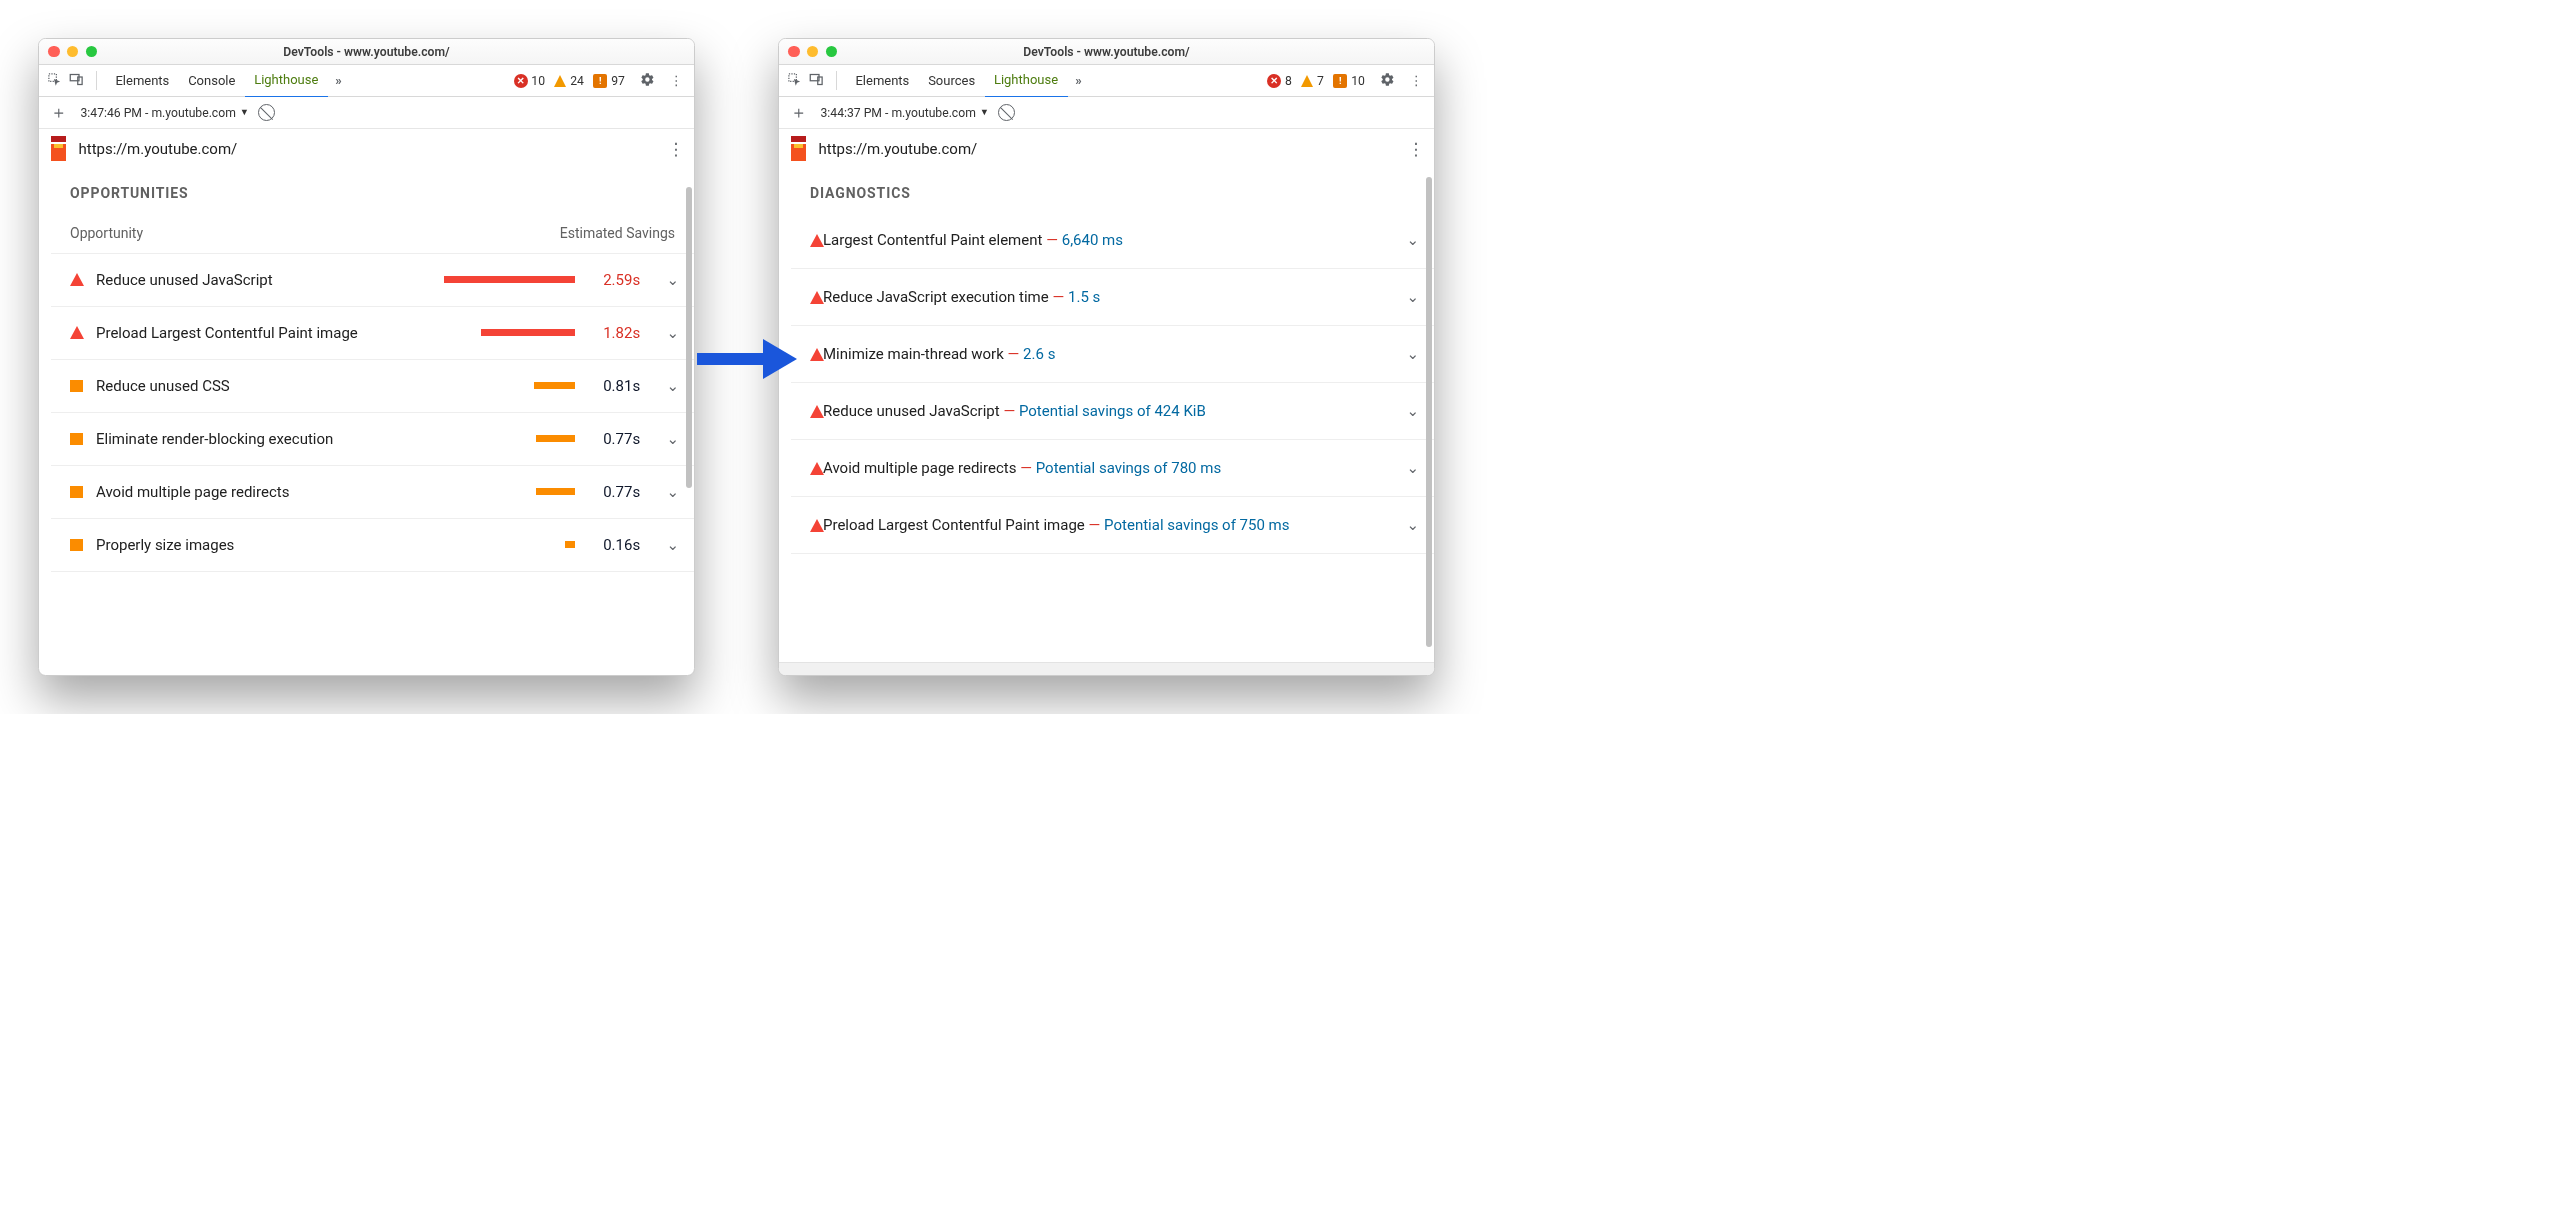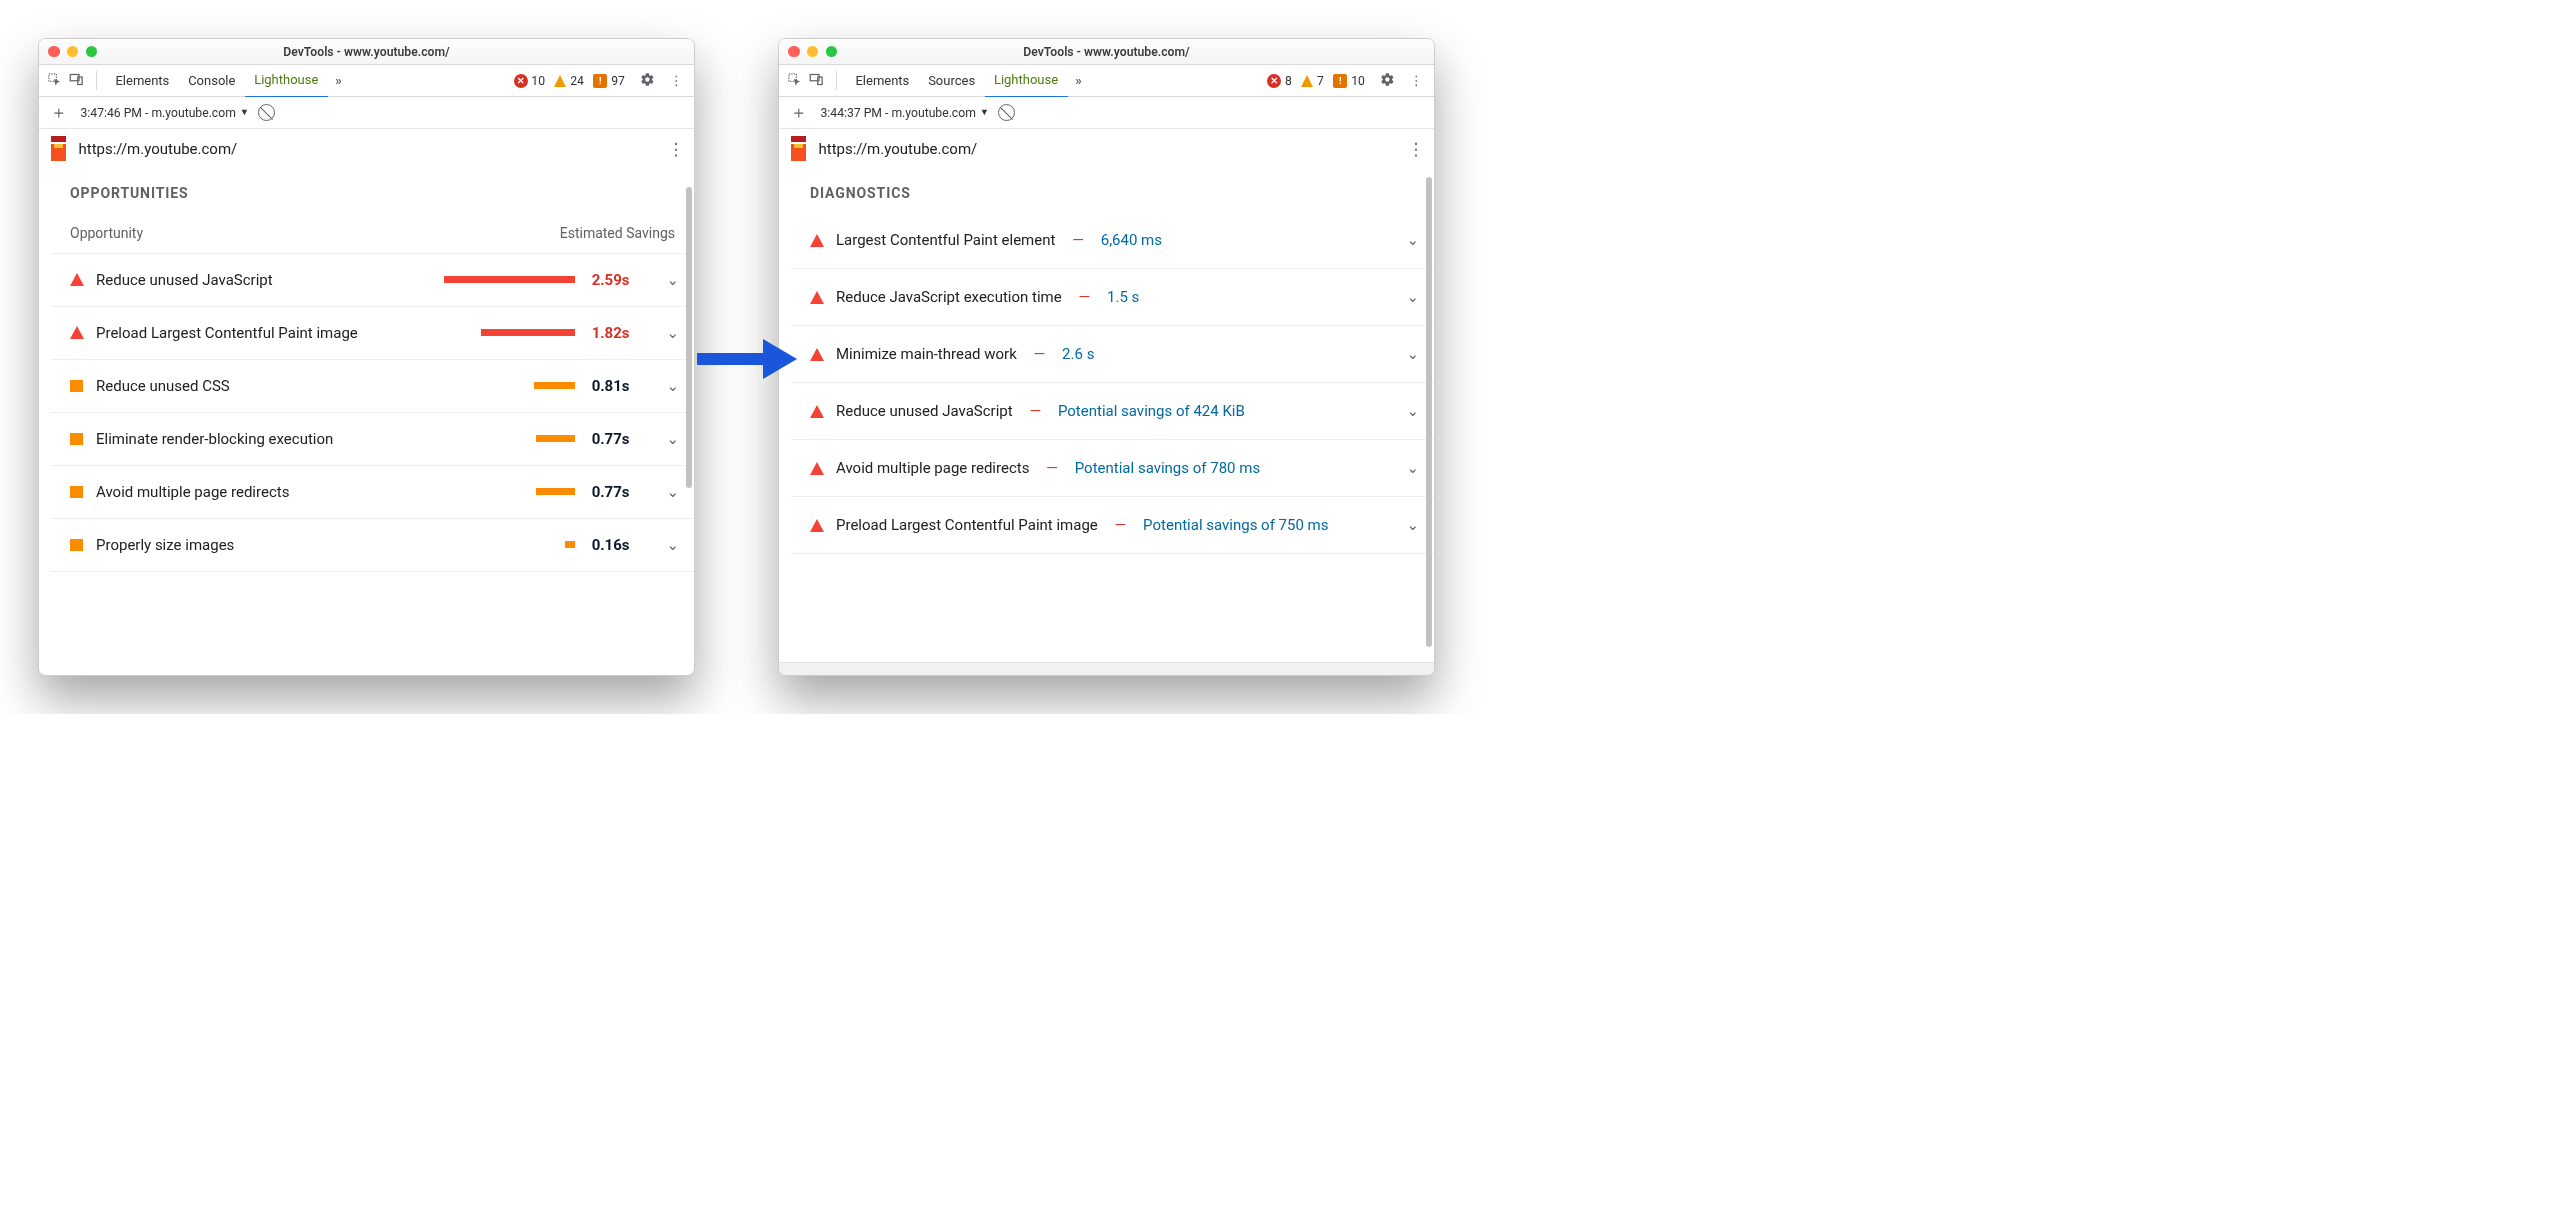--- a/index.html
+++ b/index.html
@@ -114,28 +114,28 @@
   .sev { width:13px; display:flex; justify-content:center;}
   .tri-red {
     width:0;height:0;border-left:7.5px solid transparent;border-right:7.5px solid transparent;border-bottom:13px solid #f44336;
   }
   .sq-orange { width:12.2px; height:12.2px; background:#fb8c00;}
   .row .label { flex:0 0 auto;}
   .bar-area { flex:1; display:flex; justify-content:flex-end; padding-right:3.8px;}
   .bar { height:6.6px;}
   .bar.red { background:#f44336;}
   .bar.orange { background:#fb8c00;}
-  .val { width:60px; text-align:left; font-size:15px;font-weight:bold;}
+  .val { width:60px; text-align:center; font-size:15px;}
   .val.red { color:#d93025;}
   .val.orange { color:#0f172a;}
   .chev-d { color:#5f6368; padding:0 1.9px;}
   
   .drow {
     display:flex; align-items:center; padding:19px 13px 19px 19px;
-    border-bottom:0.9px solid #eee; font-size:15px; color:#212121; gap:13px;
+    border-bottom:0.9px solid #eee; font-size:15px; color:#212121; 
     cursor:pointer;
   }
   .drow .label2 { }
   .dash { color:#d93025; padding:0 3.8px;}
   .metric-red { color:#0369a1;}
   .drow .chev-d { margin-left:auto;}
   .bottom-scroll {
     height:13px; background:#f1f1f1; border-top:0.9px solid #e3e3e3;
   }
   

